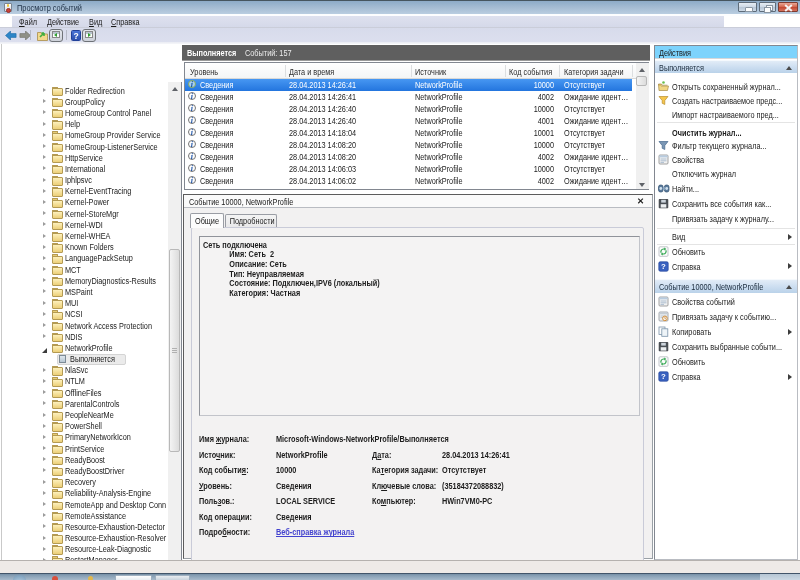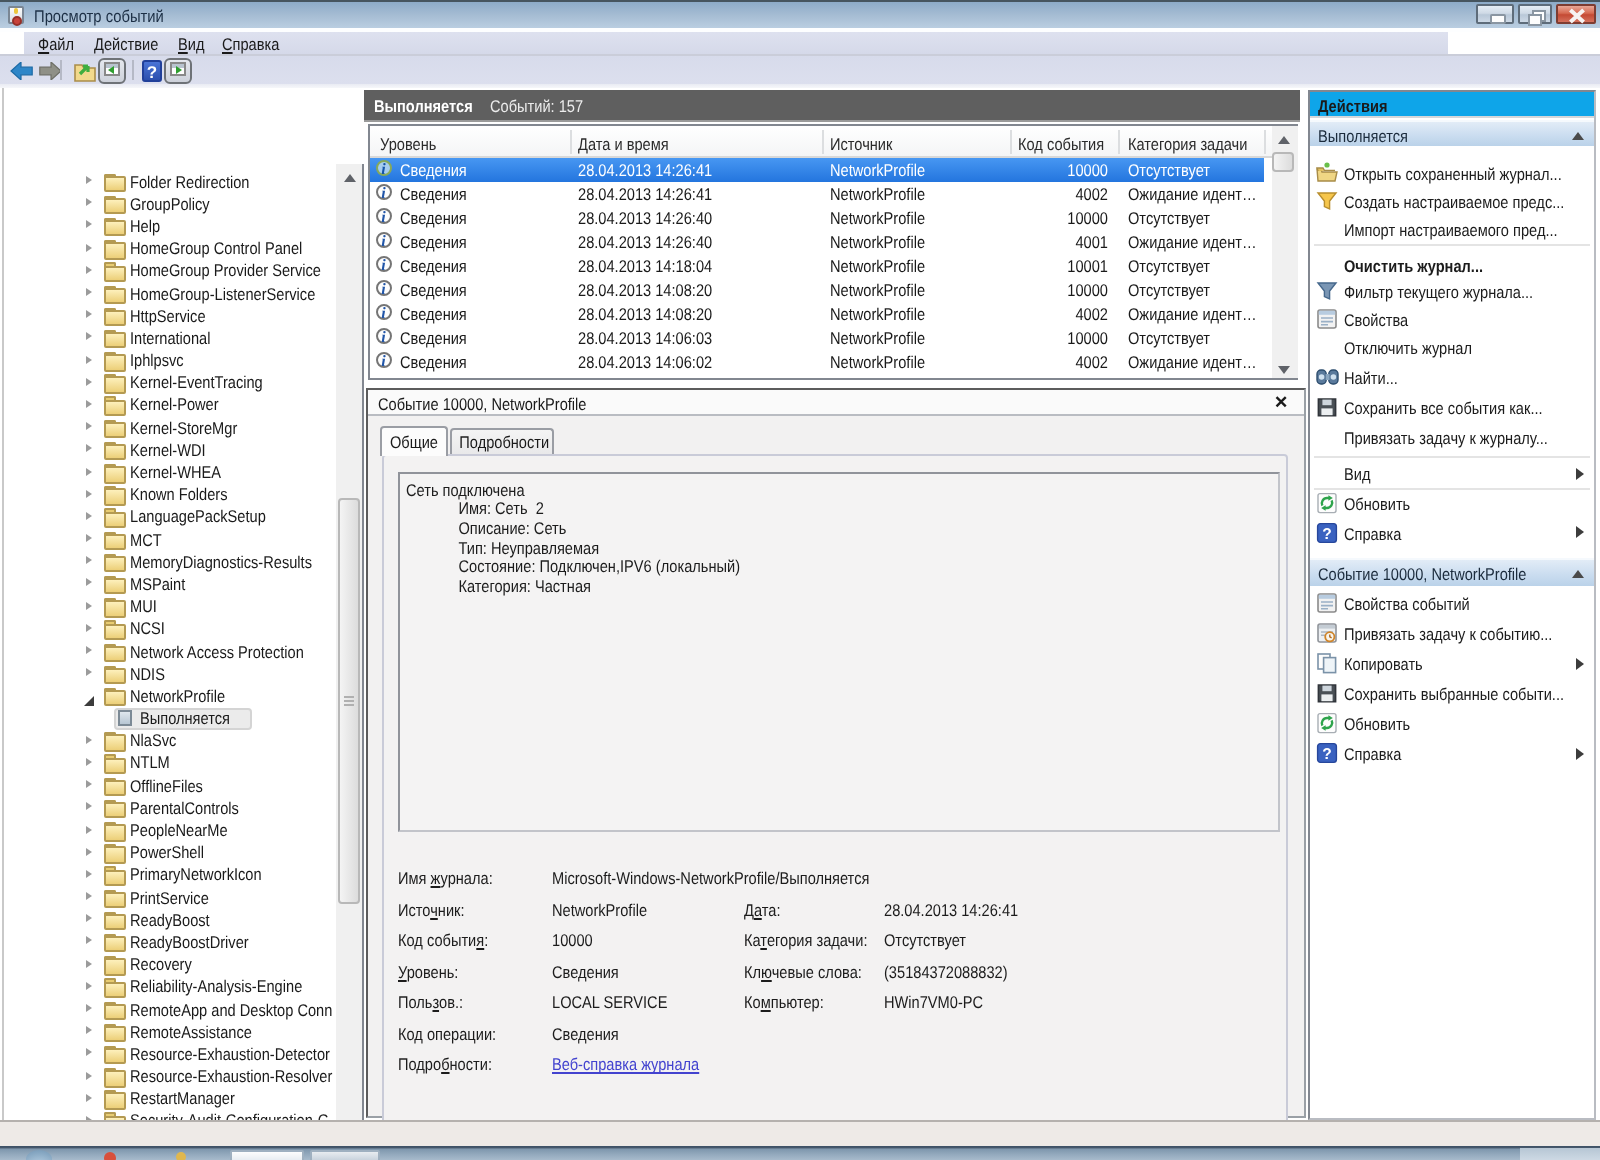--- a/index.html
+++ b/index.html
@@ -76,30 +76,30 @@
 
 #evsb{position:absolute;left:451px;top:0;width:13px;height:126px;background:#f0f0f0;}
 
 #detail{left:183px;top:149.5px;width:469.5px;height:365.5px;background:#f2f1f1;border:1px solid #828790;border-color:#5c5c5c #9aa0a6 #9aa0a6 #5c5c5c;}
 #dhead{position:absolute;left:0;top:0;width:467.5px;height:13px;background:#fafafa;border-bottom:1px solid #b9bcc2;}
 #dx{position:absolute;left:452px;top:2px;width:9px;height:9px;color:#1a1a1a;font-size:8.5px;font-weight:bold;line-height:9px;text-align:center;}
 .tab{position:absolute;font-size:8.5px;text-align:center;}
 .cx{display:inline-block;transform:scaleX(0.86);transform-origin:50% 50%;white-space:nowrap;}
 #tab1{left:5.8px;top:18px;width:34.5px;height:15.5px;background:#fcfcfc;border:1px solid #9a9da4;border-bottom:none;border-radius:2px 2px 0 0;z-index:2;line-height:14px;}
 #tab2{left:40.9px;top:19px;width:52px;height:13.5px;background:linear-gradient(180deg,#f4f4f4,#e9e9ea);border:1px solid #9a9da4;border-bottom:none;border-radius:2px 2px 0 0;line-height:12px;}
-#tabframe{position:absolute;left:6.5px;top:32.5px;width:453px;height:346px;background:#f3f2f2;border:1px solid #c9cbd8;border-radius:2px;}
+#tabframe{position:absolute;left:6.5px;top:32.5px;width:453px;height:346px;background:#f3f2f2;border:1px solid #c9cbd8;border-radius:2px;font-weight:bold;}
 #dtext{position:absolute;left:7px;top:8px;width:441.5px;height:180px;background:#f4f3f3;border:1px solid #90939a;border-color:#90939a #c2c4ca #c2c4ca #90939a;font-size:8.5px;line-height:9.7px;padding:3.5px 0 0 3px;color:#1c1c1c;}
 #dtext .ind{padding-left:30.5px;}
 #dtext div{transform:scaleX(0.86);transform-origin:0 50%;white-space:nowrap;}
 .fl{position:absolute;font-size:8.5px;color:#1c1c1c;white-space:nowrap;display:inline-block;transform:scaleX(0.86);transform-origin:0 50%;}
 .fl u{text-decoration:underline;}
 a.weblink{color:#4343cf;text-decoration:underline;}
 
 #actions{left:653.5px;top:0.5px;width:144px;height:515px;background:#fff;border:1px solid #9aa0a8;border-color:#828790 #b9bcc2 #b9bcc2 #828790;}
-#ahead{position:absolute;left:0;top:0;width:142px;height:13px;background:#0ea5e9;border-bottom:1px solid #d5d7da;font-weight:bold;color:#1a1a1a;}
+#ahead{position:absolute;left:0;top:0;width:142px;height:13px;background:#7dd3fc;border-bottom:1px solid #d5d7da;font-weight:normal;color:#1a1a1a;}
 .sechead{position:absolute;left:0;width:142px;height:13.5px;background:linear-gradient(180deg,#e2ecf7 0%,#cbddf0 55%,#bad2e9 100%);border-top:1px solid #f5f9fd;color:#1b2b3c;}
 .sechead .st{position:absolute;left:4px;top:2px;display:inline-block;transform:scaleX(0.86);transform-origin:0 50%;white-space:nowrap;}
 .uptri{position:absolute;right:5px;top:5px;width:0;height:0;border-left:3.5px solid transparent;border-right:3.5px solid transparent;border-bottom:4px solid #4a4a4a;}
 .ai{position:absolute;left:0;width:142px;height:14px;}
 .ai .at{position:absolute;left:17px;top:2.5px;color:#1c1c1c;white-space:nowrap;display:inline-block;transform:scaleX(0.86);transform-origin:0 50%;}
 .ai .aicon{position:absolute;left:3.5px;top:1.5px;width:11px;height:11px;}
 .asep{position:absolute;left:2px;width:138px;height:1px;background:#e4e4e4;}
 .rtri{position:absolute;right:5px;top:4px;width:0;height:0;border-top:3.5px solid transparent;border-bottom:3.5px solid transparent;border-left:4px solid #3c3c3c;}
 
 #botframe{left:0;top:560px;width:800px;height:13px;background:#eeeae7;border-top:1px solid #b5b1ae;}
@@ -161,26 +161,26 @@
             <span class="tl">Folder Redirection</span>
           </div>
           <div class="ti">
             <span class="ex"></span>
             <span class="fo"></span>
             <span class="tl">GroupPolicy</span>
           </div>
           <div class="ti">
             <span class="ex"></span>
             <span class="fo"></span>
+            <span class="tl">HomeGroup Control Panel</span>
+          </div>
+          <div class="ti">
+            <span class="ex"></span>
+            <span class="fo"></span>
             <span class="tl">Help</span>
-          </div>
-          <div class="ti">
-            <span class="ex"></span>
-            <span class="fo"></span>
-            <span class="tl">HomeGroup Control Panel</span>
           </div>
           <div class="ti">
             <span class="ex"></span>
             <span class="fo"></span>
             <span class="tl">HomeGroup Provider Service</span>
           </div>
           <div class="ti">
             <span class="ex"></span>
             <span class="fo"></span>
             <span class="tl">HomeGroup-ListenerService</span>
@@ -353,20 +353,25 @@
           </div>
           <div class="ti">
             <span class="ex"></span>
             <span class="fo"></span>
             <span class="tl">Resource-Exhaustion-Detector</span>
           </div>
           <div class="ti">
             <span class="ex"></span>
             <span class="fo"></span>
             <span class="tl">Resource-Exhaustion-Resolver</span>
+          </div>
+          <div class="ti">
+            <span class="ex"></span>
+            <span class="fo"></span>
+            <span class="tl">Resource-Leak-Diagnostic</span>
           </div>
           <div class="ti">
             <span class="ex"></span>
             <span class="fo"></span>
             <span class="tl">RestartManager</span>
           </div>
           <div class="ti">
             <span class="ex"></span>
             <span class="fo"></span>
             <span class="tl">Security-Audit-Configuration-C</span>

